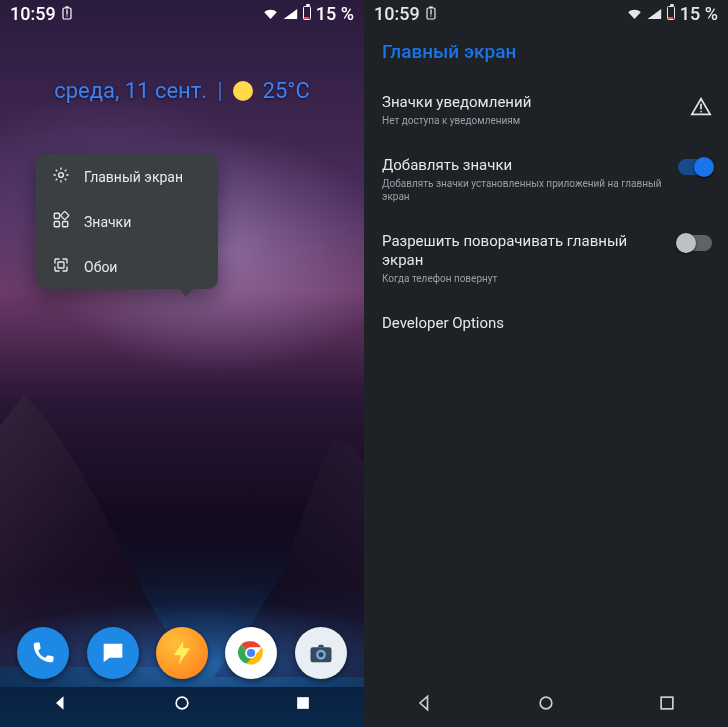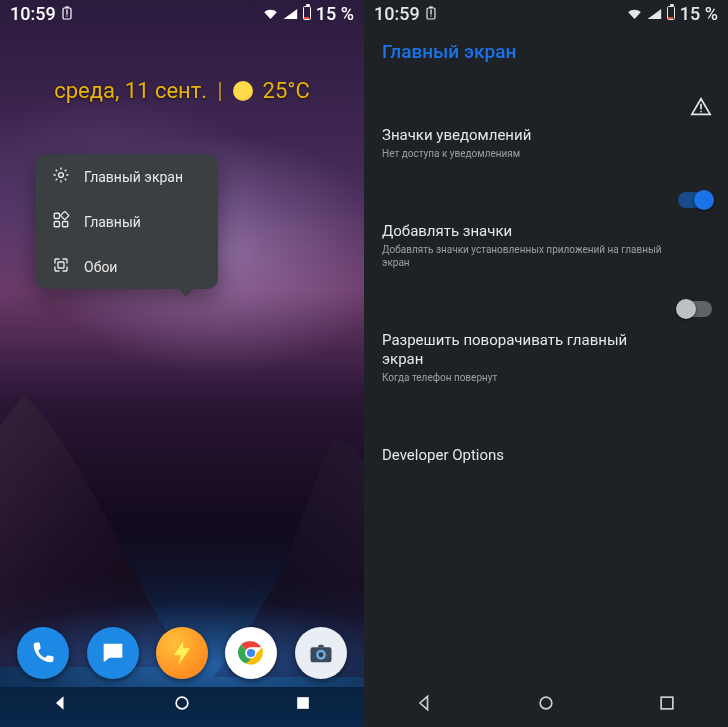--- a/index.html
+++ b/index.html
@@ -50,21 +50,21 @@
 .panel-right .statusbar { color: #e6e6e6; }
 .statusbar .right { margin-left: auto; display: flex; align-items: center; gap: 5px; }
 .bat-icon { width: 8px; height: 14px; border: 1.3px solid currentColor; border-radius: 1.5px; position: relative; display: inline-block; }
 .bat-icon::before { content:""; position:absolute; top:-3px; left:2px; width:4px; height:2px; background: currentColor; border-radius: 1px;}
 .bat-icon::after { content:""; position:absolute; left:0.5px; right:0.5px; bottom:0.5px; height:15%; background:#e94f3a; }
 .wifi-icon, .signal-icon { width: 15px; height: 12px; }
 
 
 .weather {
   position: absolute; top: 78px; left: 0; right: 0;
-  color: #eab308; text-align: center; font-size: 22px; font-weight: 400;
+  color: #3b82f6; text-align: center; font-size: 22px; font-weight: 400;
   display: flex; align-items: center; justify-content: center; gap: 10px;
   text-shadow: 0 1px 3px rgba(0,0,0,0.6);
   z-index: 5;
 }
 .weather .divider { opacity: 0.8; }
 .sun-icon { width: 20px; height: 20px; border-radius: 50%;
   background: radial-gradient(circle at 45% 40%, #ffd94a 60%, #f0a020 100%);
   display:inline-block; vertical-align: -3px;
 }
 
@@ -118,21 +118,21 @@
 .settings-header {
   color: #1a73e8; font-size: 19px; font-weight: 500;
   padding: 40px 18px 12px 18px;
 }
 .settings-list { padding: 4px 0 0 0; }
 .setting {
   display: flex; align-items: flex-start;
   padding: 14px 16px 14px 18px; gap: 12px;
   cursor: pointer;
 }
-.setting-text { flex: 1; min-width: 0; margin-top: 33px; }
+.setting-text { flex: 1; min-width: 0; }
 .setting-title { color: #e7e7e7; font-size: 15px; line-height: 1.28; }
 .setting-sub { color: #9aa0a6; font-size: 10px; line-height: 1.35; margin-top: 2px; }
 .setting-action { flex: 0 0 auto; display: flex; align-items: center; margin-top: 3px; }
 .warn-icon svg { width: 22px; height: 22px; stroke: #e7e7e7; fill: none; stroke-width: 1.8; }
 .toggle {
   width: 34px; height: 16px; border-radius: 10px; position: relative;
 }
 .toggle .knob {
   position: absolute; top: -2px; width: 20px; height: 20px; border-radius: 50%;
   box-shadow: 0 1px 3px rgba(0,0,0,0.6);
@@ -196,21 +196,21 @@
     </div>
     <div class="popup-item">
       <span>
         <svg viewBox="0 0 24 24">
             <rect x="3" y="3" width="7" height="7" rx="1.2"></rect>
             <rect x="3" y="14" width="7" height="7" rx="1.2"></rect>
             <rect x="14" y="14" width="7" height="7" rx="1.2"></rect>
             <rect x="13" y="2" width="8" height="8" rx="1.2" transform="rotate(45 17 6)"></rect>
           </svg>
       </span>
-      <span>Главный</span>
+      <span>Значки</span>
     </div>
     <div class="popup-item">
       <span>
         <svg viewBox="0 0 24 24">
             <path d="M4 4h6M14 4h6M4 20h6M14 20h6M4 4v6M4 14v6M20 4v6M20 14v6"></path>
             <rect x="8" y="8" width="8" height="8" rx="1"></rect>
           </svg>
       </span>
       <span>Обои</span>
     </div>

